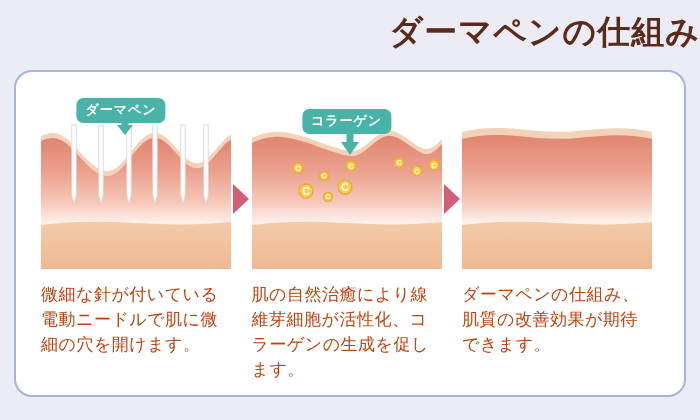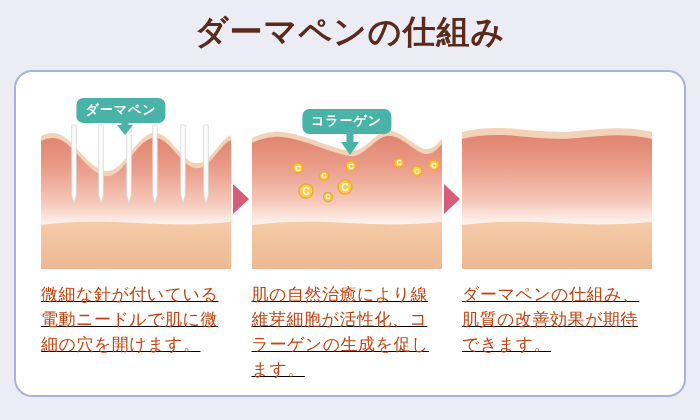--- a/index.html
+++ b/index.html
@@ -6,41 +6,40 @@
   body { font-family: "Liberation Sans", sans-serif; }
   .page {
     position: relative;
     width: 700px;
     height: 420px;
     background: #ebecf4;
     overflow: hidden;
   }
   .page-title {
     padding-top: 10px;
-    text-align: center;
+    text-align: right;
     font-family: "Liberation Serif", "DejaVu Serif", serif;
     font-size: 33px;
     font-weight: bold;
     letter-spacing: 1px;
     color: #5b2a1c;
   }
   .card {
     position: absolute;
     left: 14px;
     top: 70px;
     width: 672px;
     height: 327px;
     background: #ffffff;
     border: 2px solid #a8b2dc;
     border-radius: 18px;
   }
   .panels-row {
     display: flex;
     padding: 20px 32px 0 25px;
-    text-decoration: underline;
   }
   .panel { width: 190px; }
   .figure {
     position: relative;
     width: 190px;
     height: 177px;
   }
   .figure svg { position: absolute; left: 0; top: 0; }
   .label-pill {
     position: absolute;

